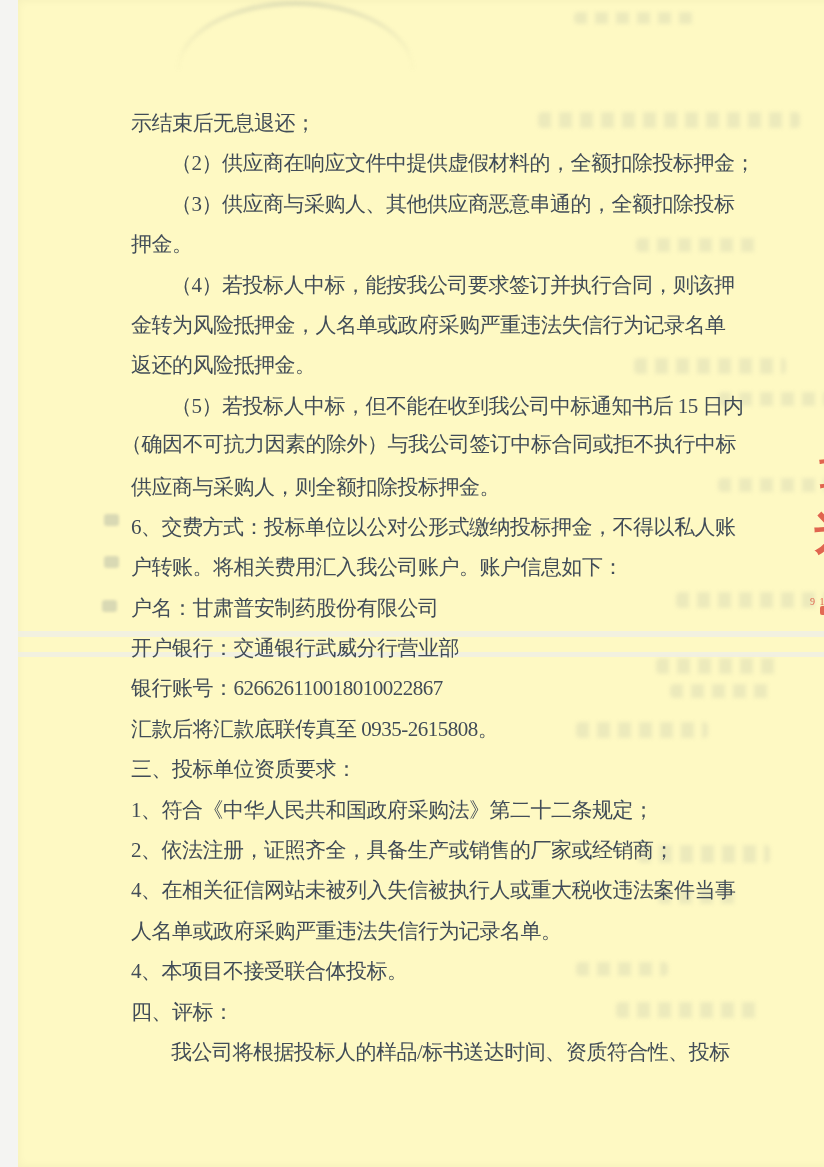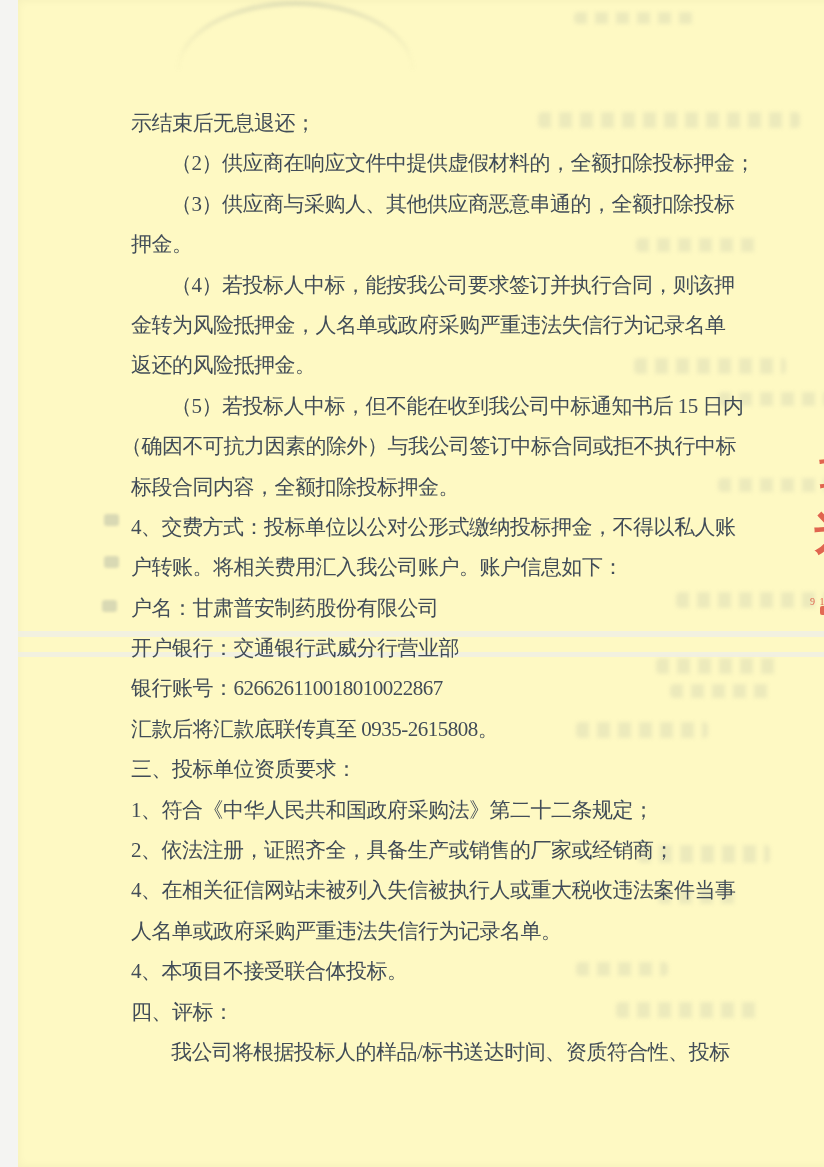--- a/index.html
+++ b/index.html
@@ -25,21 +25,21 @@
   
   .text-block{
     position:absolute;left:113px;top:103px;right:40px;
     color:#414c57;
     font-size:21px;
     letter-spacing:-0.5px;
     line-height:40.4px;
   }
   .line{white-space:nowrap;height:40.4px;}
   .line.indent{padding-left:40px;}
-  .line.hang{margin-left:-10px;}
+  .line.hang{margin-left:-10px;font-family:Liberation Mono, monospace;}
   
   .smudge{
     position:absolute;
     background:repeating-linear-gradient(90deg,
       rgba(148,158,152,.30) 0 13px, rgba(148,158,152,0) 13px 21px);
     filter:blur(2px);
     opacity:.55;
     border-radius:4px;
     pointer-events:none;
   }
@@ -111,22 +111,22 @@
   <div class="text-block">
       <div class="line">示结束后无息退还；</div>
       <div class="line indent">（2）供应商在响应文件中提供虚假材料的，全额扣除投标押金；</div>
       <div class="line indent">（3）供应商与采购人、其他供应商恶意串通的，全额扣除投标</div>
       <div class="line">押金。</div>
       <div class="line indent">（4）若投标人中标，能按我公司要求签订并执行合同，则该押</div>
       <div class="line">金转为风险抵押金，人名单或政府采购严重违法失信行为记录名单</div>
       <div class="line">返还的风险抵押金。</div>
       <div class="line indent">（5）若投标人中标，但不能在收到我公司中标通知书后 15 日内</div>
       <div class="line hang">（确因不可抗力因素的除外）与我公司签订中标合同或拒不执行中标</div>
-      <div class="line">标段合同内容，全额扣除投标押金。</div>
-      <div class="line">4、交费方式：投标单位以公对公形式缴纳投标押金，不得以私人账</div>
+      <div class="line">供应商与采购人，则全额扣除投标押金。</div>
+      <div class="line">6、交费方式：投标单位以公对公形式缴纳投标押金，不得以私人账</div>
       <div class="line">户转账。将相关费用汇入我公司账户。账户信息如下：</div>
       <div class="line">户名：甘肃普安制药股份有限公司</div>
       <div class="line">开户银行：交通银行武威分行营业部</div>
       <div class="line">银行账号：626626110018010022867</div>
       <div class="line">汇款后将汇款底联传真至 0935-2615808。</div>
       <div class="line">三、投标单位资质要求：</div>
       <div class="line">1、符合《中华人民共和国政府采购法》第二十二条规定；</div>
       <div class="line">2、依法注册，证照齐全，具备生产或销售的厂家或经销商；</div>
       <div class="line">4、在相关征信网站未被列入失信被执行人或重大税收违法案件当事</div>
       <div class="line">人名单或政府采购严重违法失信行为记录名单。</div>

